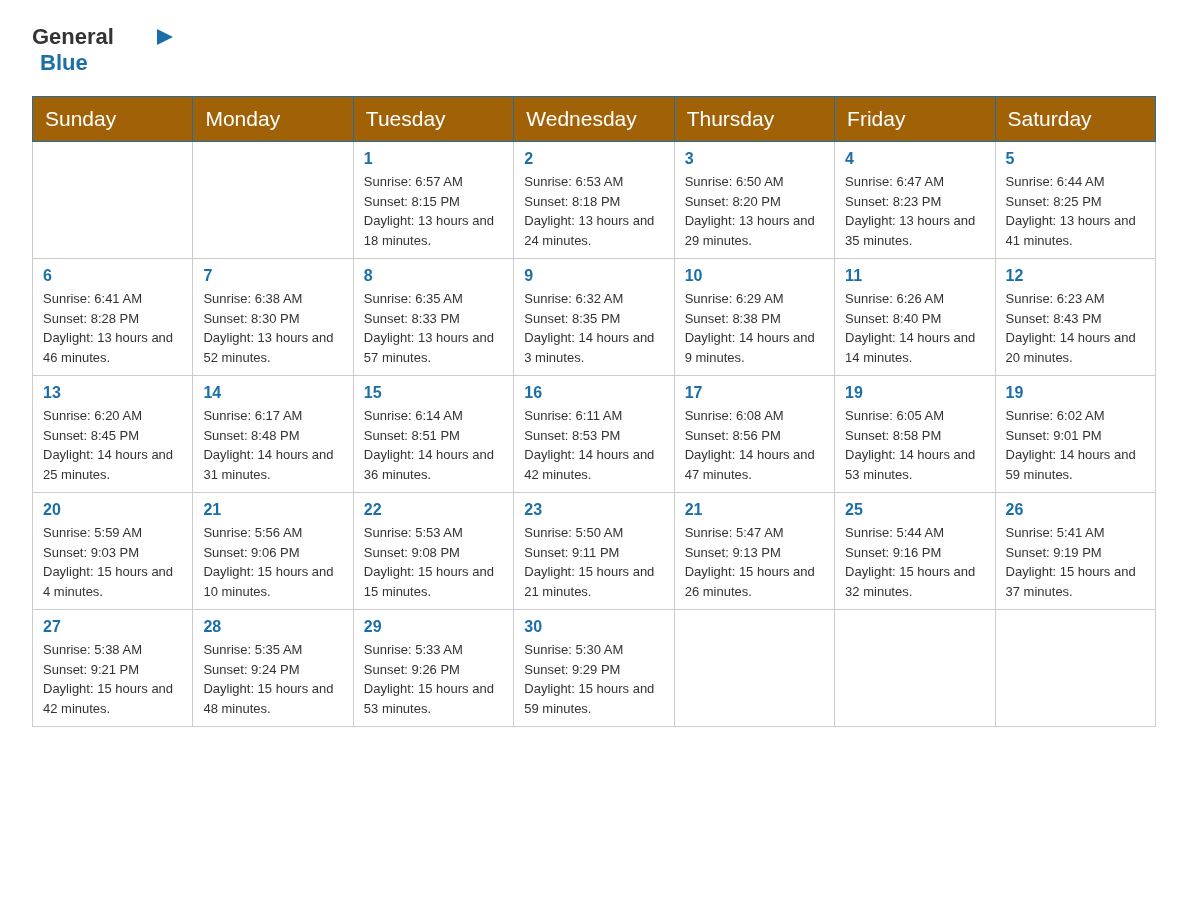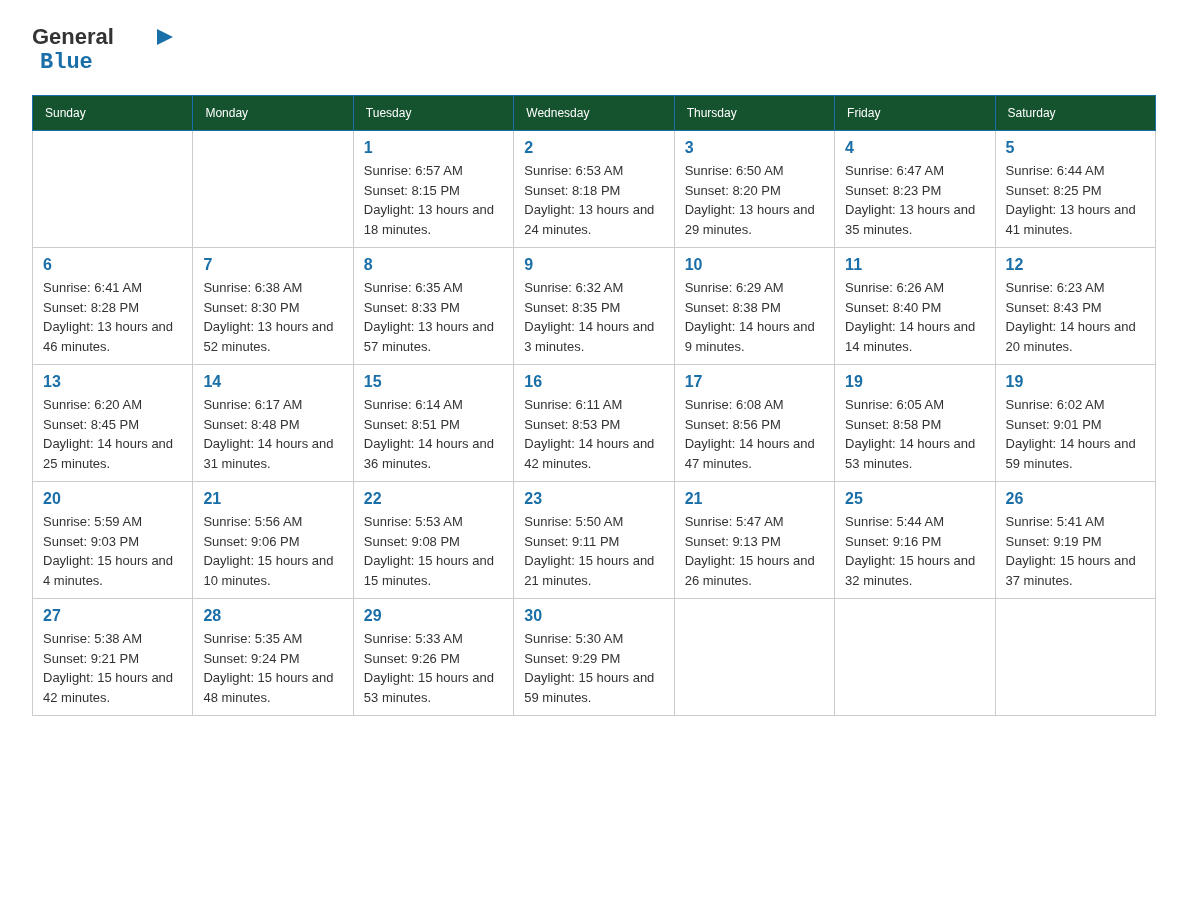--- a/index.html
+++ b/index.html
@@ -30,25 +30,25 @@
       font-size: 20px;
       color: #555;
       margin-top: 4px;
     }
     .calendar {
       width: 100%;
       border-collapse: collapse;
       border: 1px solid #ccc;
     }
     .calendar th {
-      background-color: #14532d;
+      background-color: #a16207;
       color: #fff;
       padding: 10px 12px;
       text-align: left;
-      font-size: 12px;
+      font-size: 21px;
       font-weight: normal;
       border: 1px solid #1a6fa8;
     }
     .calendar td {
       vertical-align: top;
       padding: 8px 10px;
       border: 1px solid #ccc;
       width: 14.28%;
       min-height: 100px;
       font-size: 13px;
@@ -75,21 +75,20 @@
     }
     .logo-line1 {
       display: flex;
       align-items: center;
       gap: 39px;
     }
     .logo-line2 {
       display: flex;
       align-items: center;
       margin-left: 4px;
-      font-family: Liberation Mono, monospace;
     }
   </style>
 </head>
 <body>
 
 <div class="header">
   <div class="logo-wrapper">
     <div class="logo-line1">
       <span style="font-size:22px;font-weight:bold;color:#333;">General</span>
       <div style="display:flex;align-items:center;margin-left:2px;">

